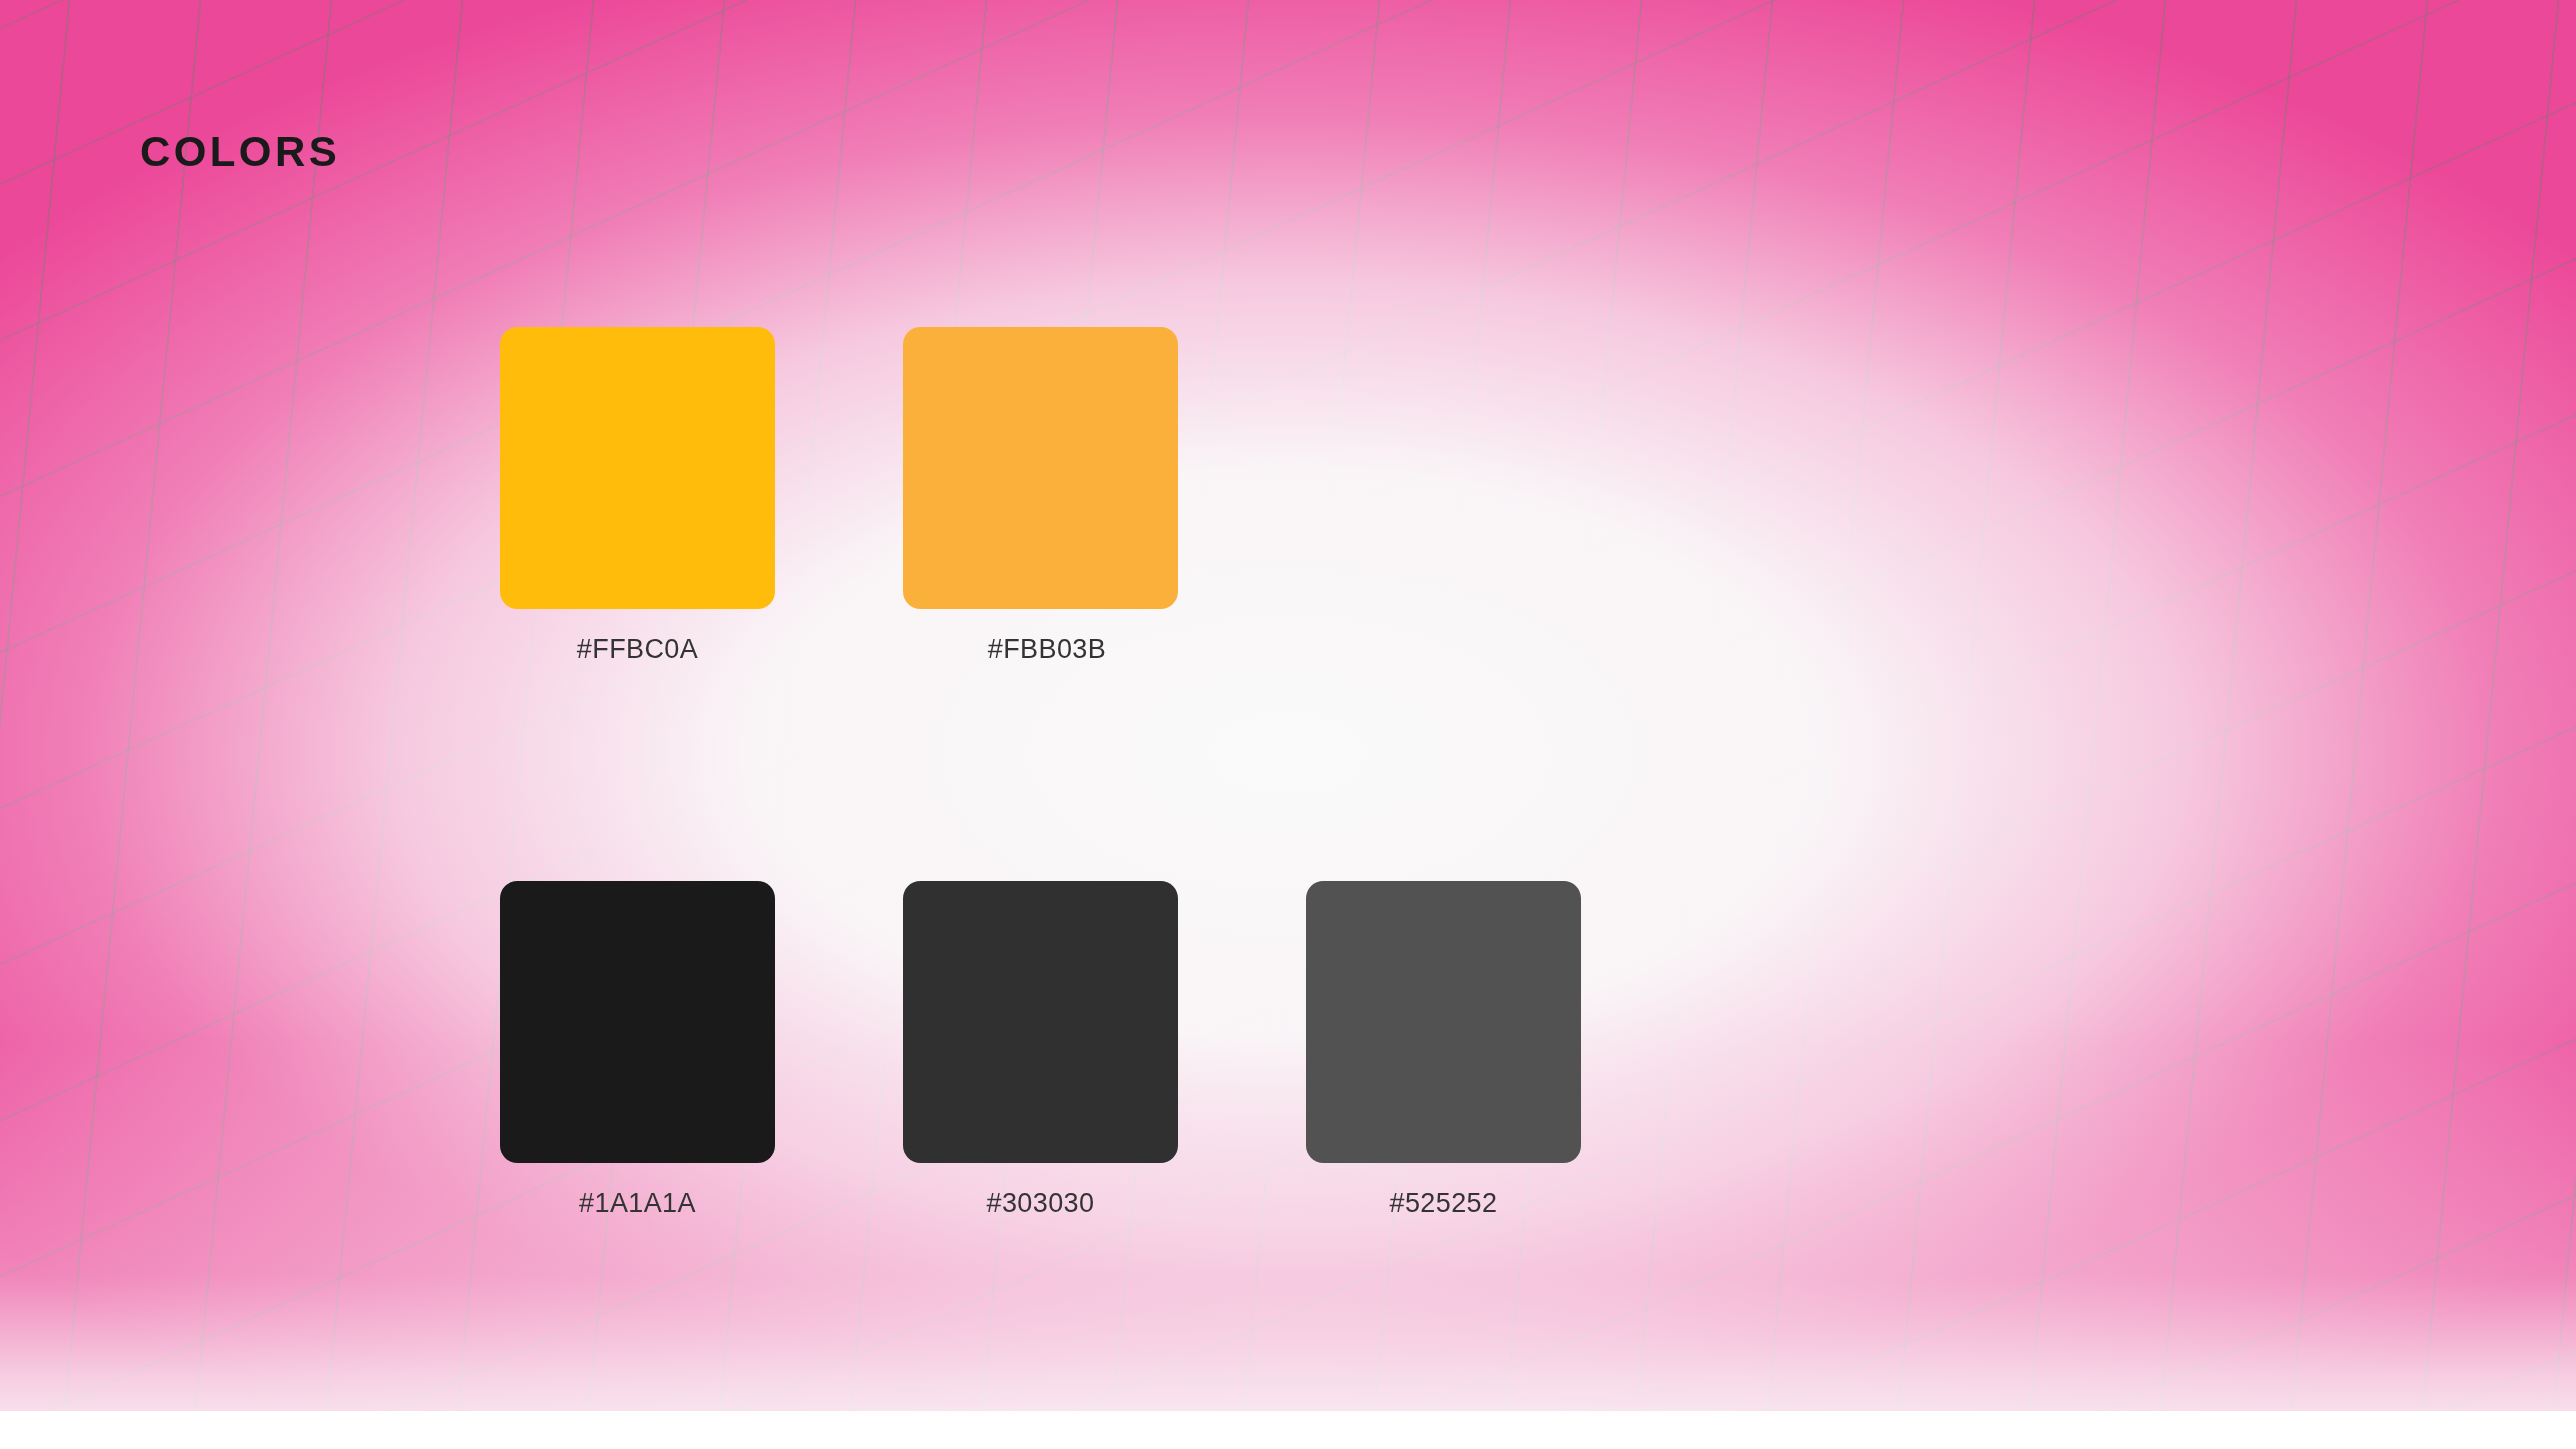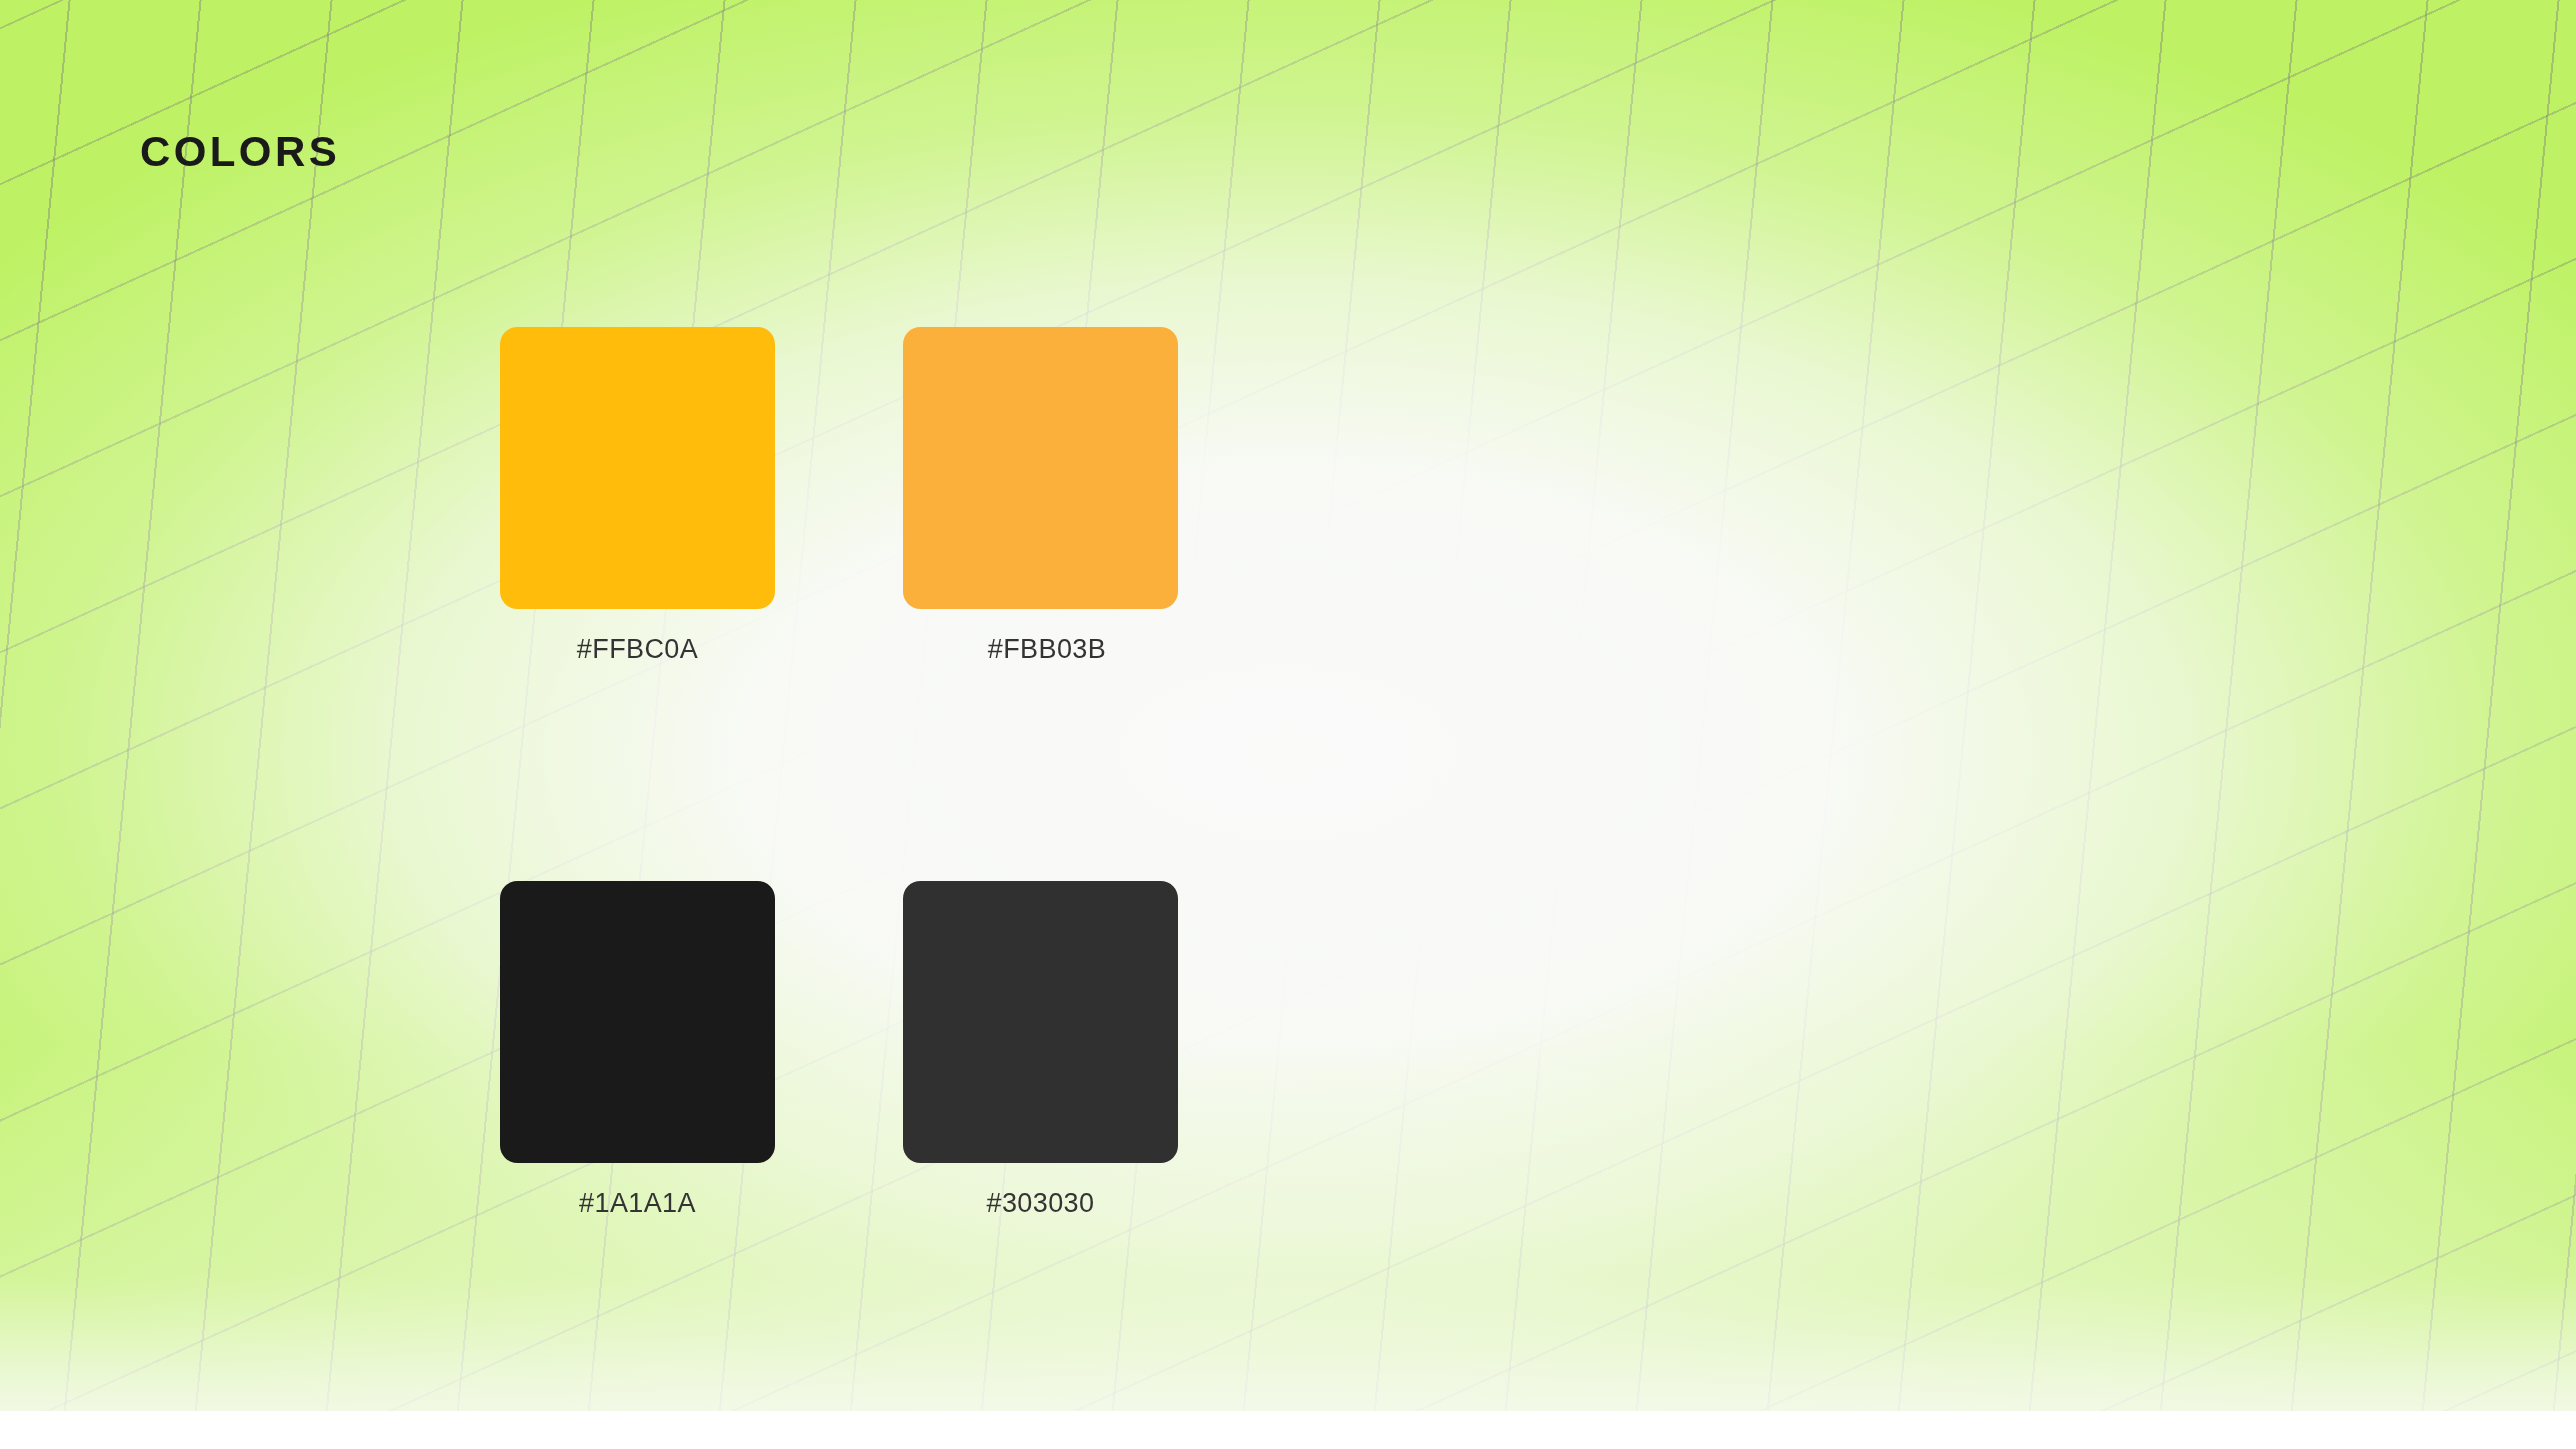--- a/index.html
+++ b/index.html
@@ -144,21 +144,21 @@
     font-weight: 400;
     letter-spacing: 0.4px;
     color: #333333;
     line-height: 1;
     white-space: nowrap;
   }
 </style>
 </head>
 <body>
 
-<div id="stage" style="background-color: #bef264;">
+<div id="stage" style="background-color: #ec4899;">
 
   <div class="grid-layer">
     <div class="grid-vert"></div>
     <div class="grid-diag"></div>
     <div class="grid-fade"></div>
     <div class="grid-fade-2"></div>
     <div class="bottom-band"></div>
   </div>
 
   <div class="title" style="color: rgb(26, 26, 26);">COLORS</div>
@@ -178,17 +178,21 @@
 
     <div class="row row-2">
       <div class="cell">
         <div class="chip" style="background-color: rgb(26, 26, 26);"></div>
         <div class="chip-label" style="color: rgb(51, 51, 51);">#1A1A1A</div>
       </div>
       <div class="cell">
         <div class="chip" style="background-color: rgb(48, 48, 48);"></div>
         <div class="chip-label" style="color: rgb(51, 51, 51);">#303030</div>
       </div>
+      <div class="cell">
+        <div class="chip" style="background-color: rgb(82, 82, 82);"></div>
+        <div class="chip-label" style="color: rgb(51, 51, 51);">#525252</div>
+      </div>
     </div>
 
   </div>
 </div>
 
 
 </body></html>

